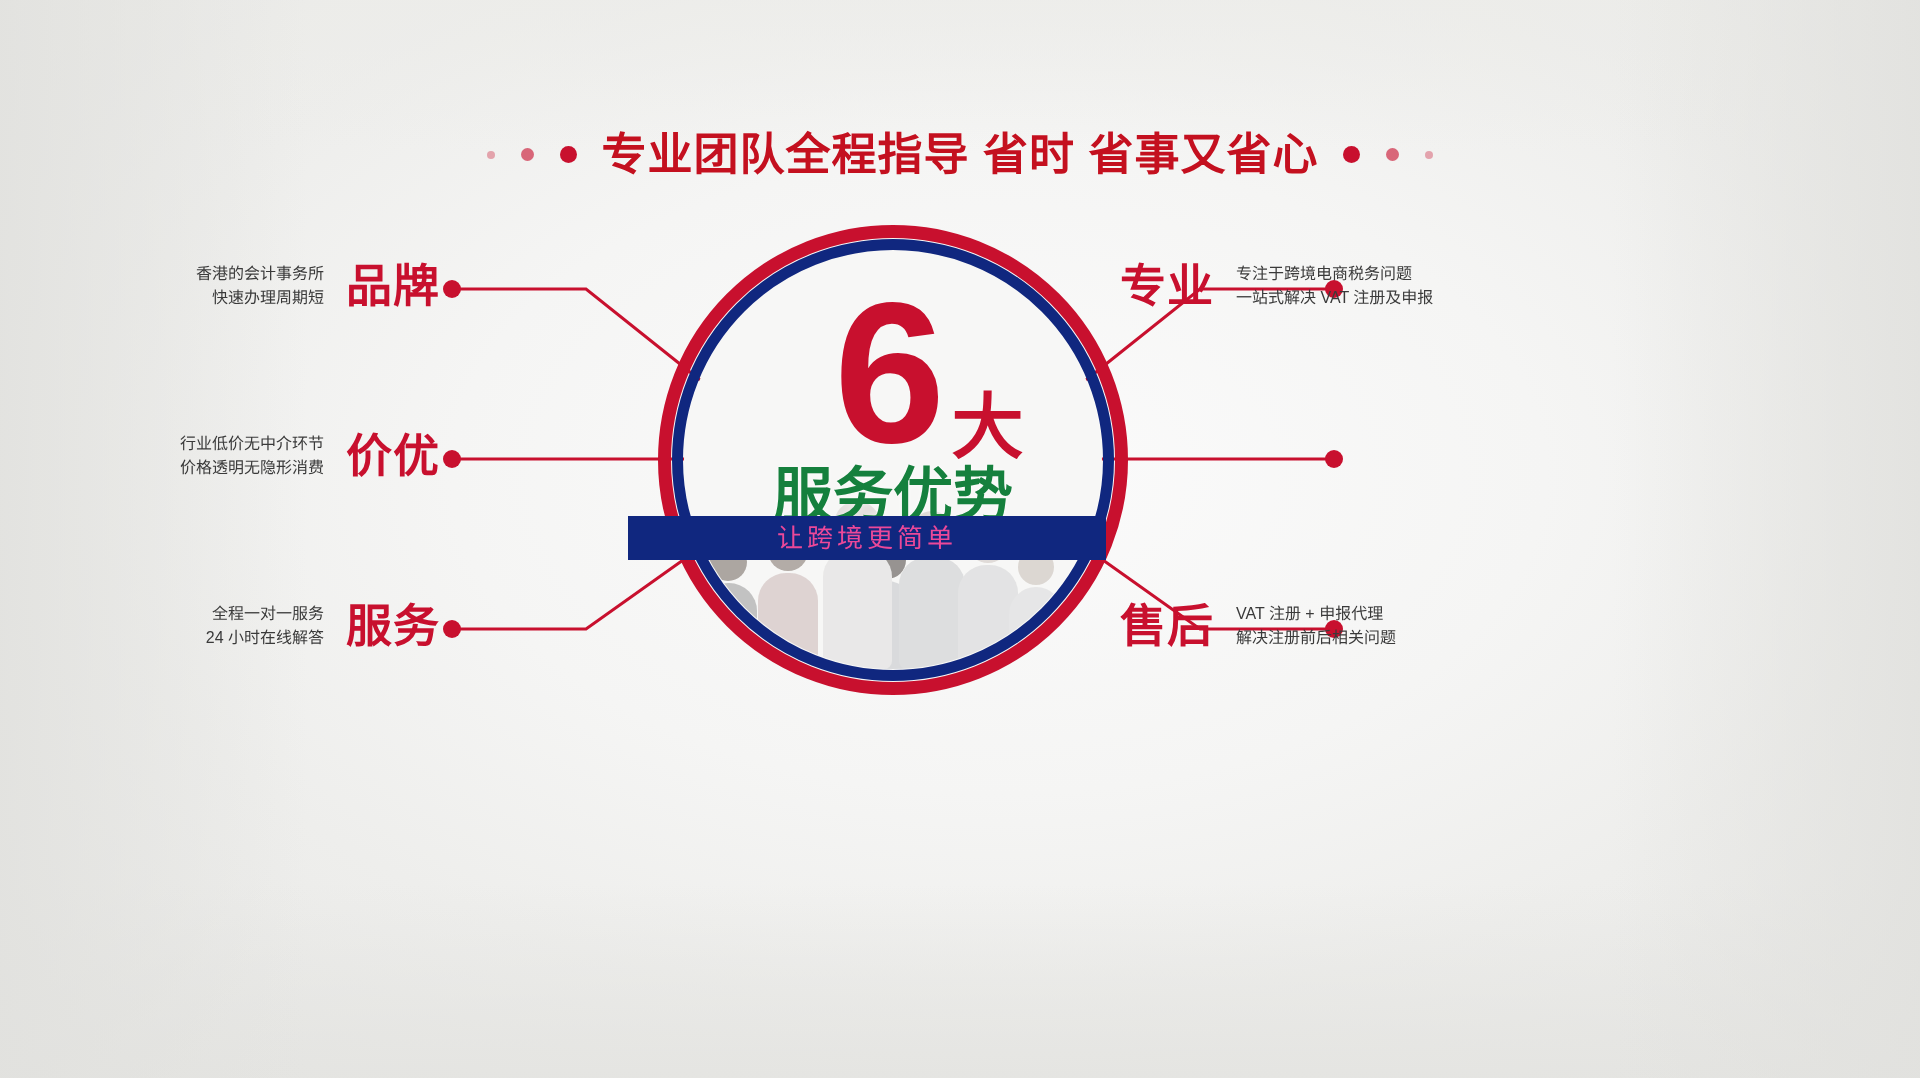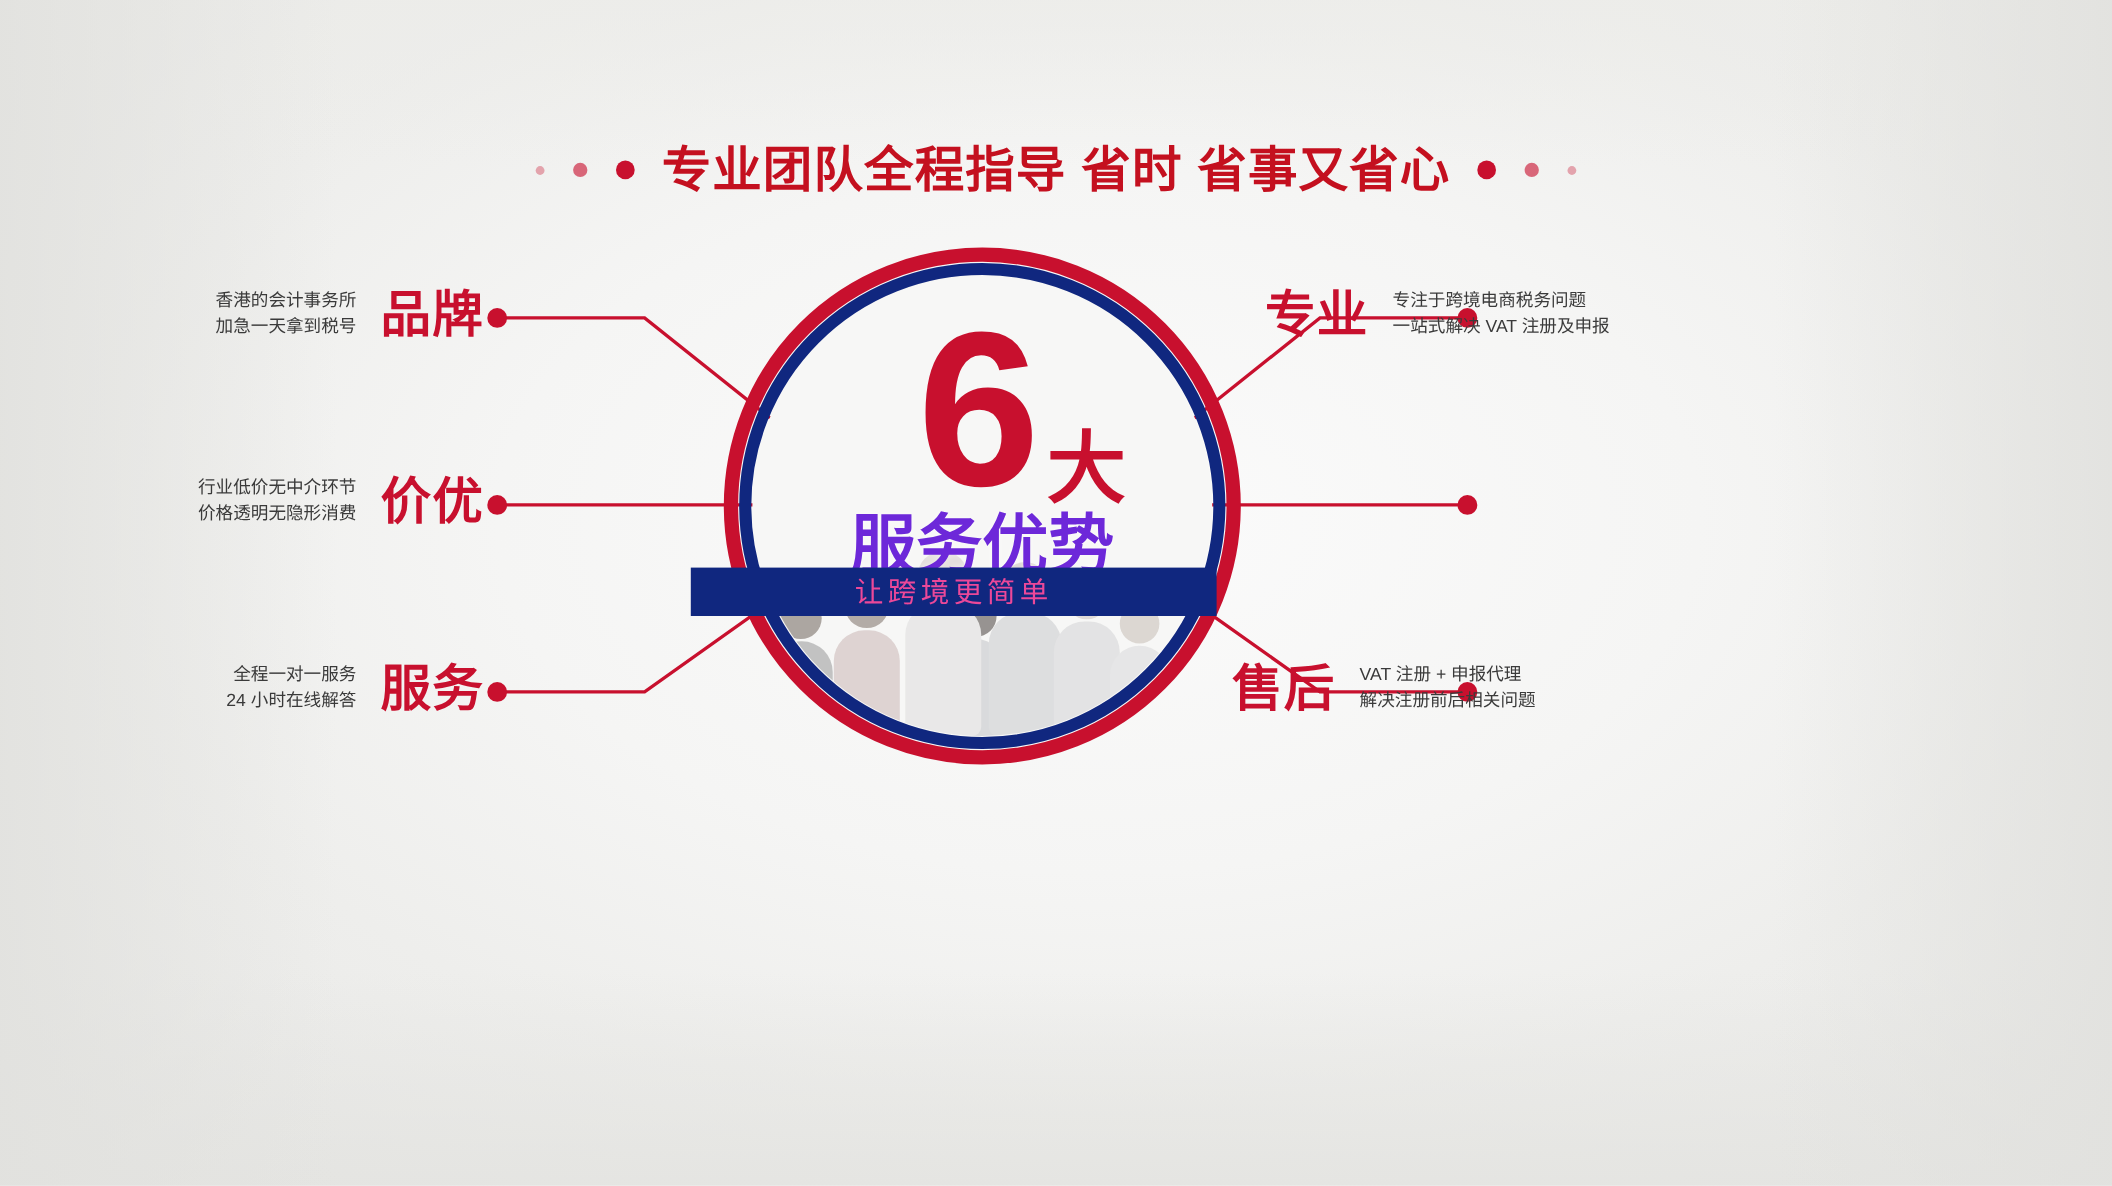--- a/index.html
+++ b/index.html
@@ -200,21 +200,21 @@
     line-height: 1;
     z-index: 3;
   }
   .circle-sub {
     position: absolute;
     left: 50%;
     top: 215px;
     transform: translateX(-50%);
     font-size: 60px;
     font-weight: bold;
-    color: #6d28d9;
+    color: #15803d;
     white-space: nowrap;
     line-height: 1;
     z-index: 3;
     text-shadow: 0 0 6px rgba(255,255,255,.55);
   }
   .banner {
     position: absolute;
     left: -30px;
     top: 291px;
     width: 478px;
@@ -268,21 +268,21 @@
     line-height: 1;
   }
   .feature.left  .feature-key { margin-left: 22px; }
   .feature.right .feature-key { margin-right: 22px; }
 
   
   .f-brand   { left: 60px;  top: 262px;  width: 380px; }
   .f-price   { left: 60px;  top: 432px;  width: 380px; }
   .f-service { left: 60px;  top: 602px;  width: 380px; }
   
-  .f-pro     { left: 1120px; top: 262px; width: 420px; margin-left: 30px; }
+  .f-pro     { left: 1120px; top: 262px; width: 420px; }
   .f-eff     { left: 1120px; top: 432px; width: 420px; }
   .f-after   { left: 1120px; top: 602px; width: 420px; }
 </style>
 </head>
 <body>
 
 <div class="stage">
 
 
   <div class="subtitle-row">
@@ -359,21 +359,21 @@
     <div class="ring-outer"></div>
     <div class="ring-inner"></div>
     <div class="banner">
       <span class="banner-text">让跨境更简单</span>
     </div>
   </div>
 
   <div class="feature left f-brand">
     <div class="feature-desc">
       <div>香港的会计事务所</div>
-      <div>加急一天拿到税号</div>
+      <div>快速办理周期短</div>
     </div>
     <div class="feature-key">品牌</div>
   </div>
 
   <div class="feature left f-price">
     <div class="feature-desc">
       <div>行业低价无中介环节</div>
       <div>价格透明无隐形消费</div>
     </div>
     <div class="feature-key">价优</div>

